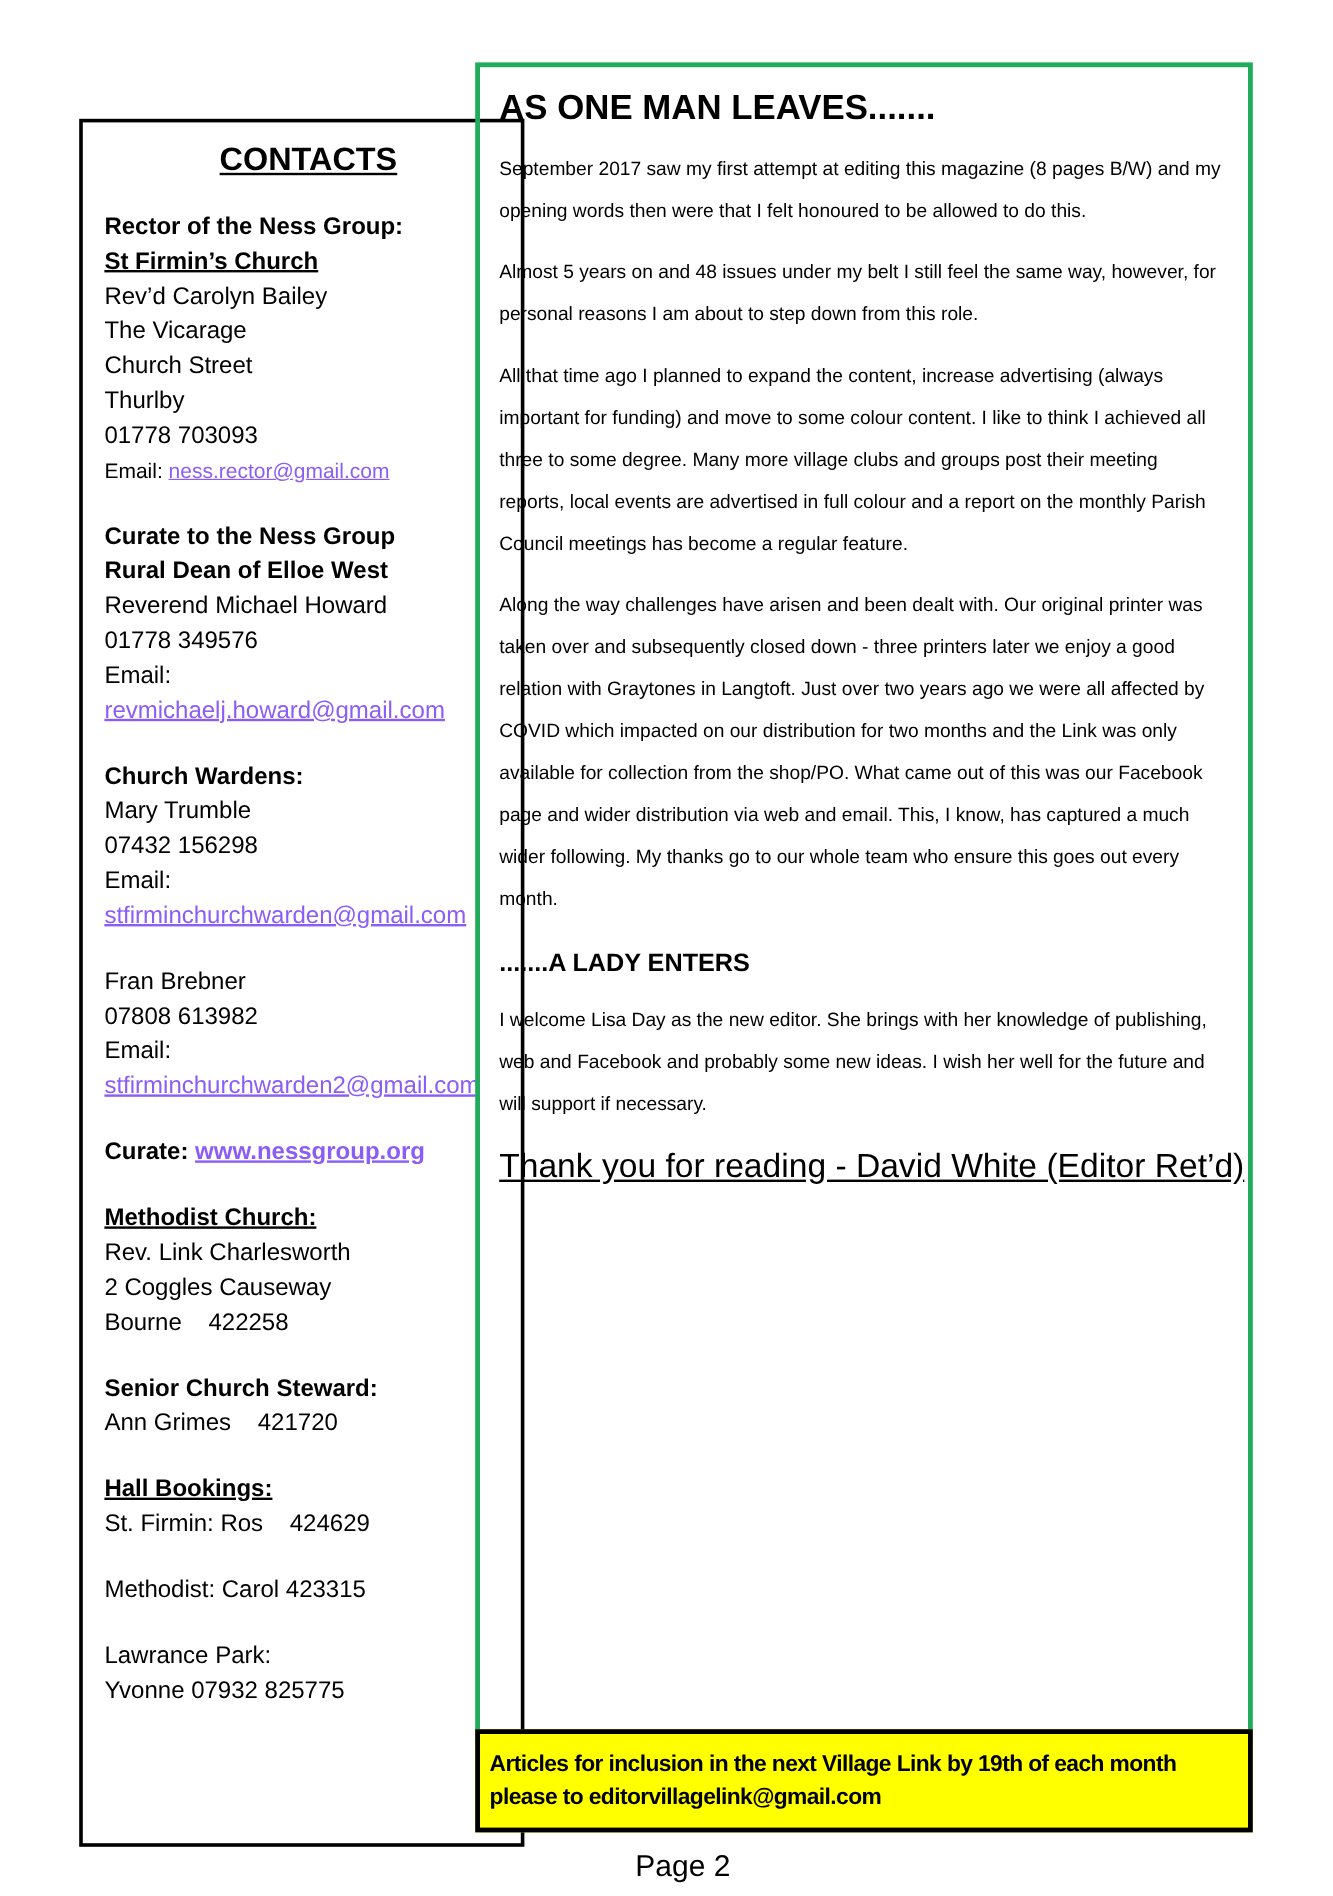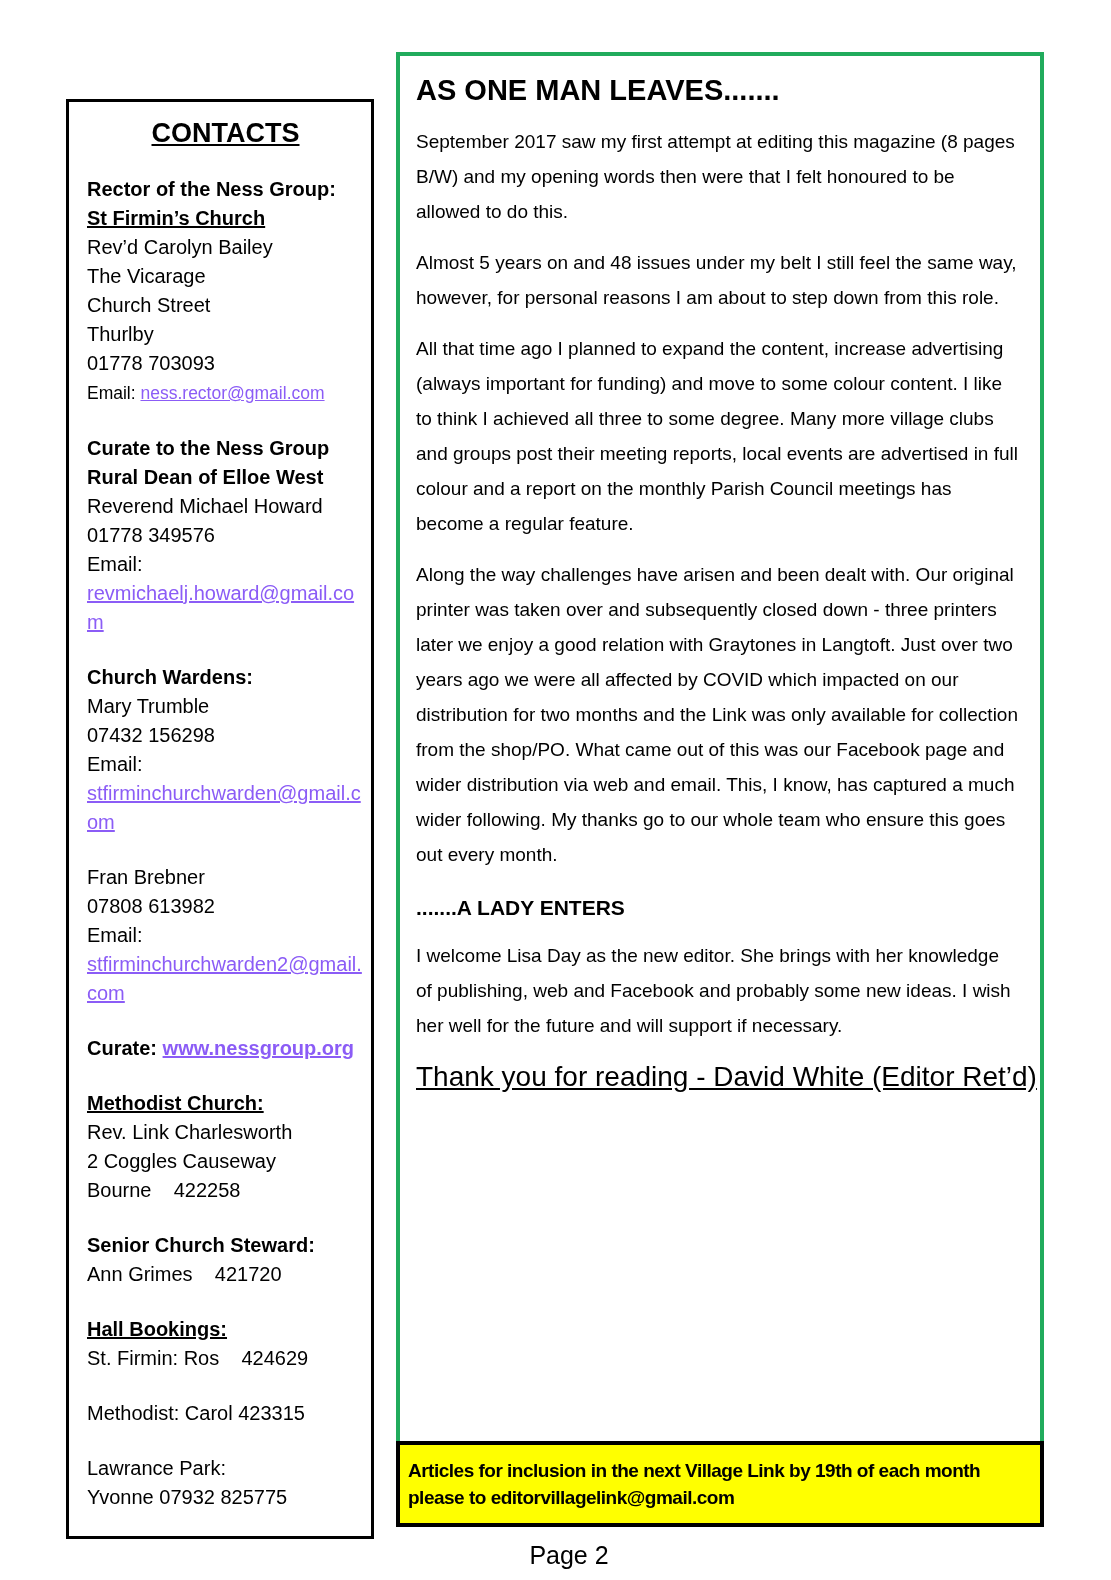--- a/index.html
+++ b/index.html
@@ -12,21 +12,21 @@
     width:1111px;
     height:1580px;
     background:#ffffff;
     overflow:hidden;
   }
 
   
   .contacts-box{
     position:absolute;
     left:66px; top:99px;
-    width:308px; height:1440px;
+    width:371px; height:1440px;
     border:3px solid #000;
     box-sizing:border-box;
     padding:12px 7px 12px 18px;
   }
   .contacts-title{
     text-align:center;
     font-size:27px;
     font-weight:bold;
     text-decoration:underline;
     margin:4px 0 26px 0;
@@ -51,21 +51,21 @@
     border:4px solid #21AB5C;
     box-sizing:border-box;
     padding:10px 22px 10px 16px;
   }
   .article-title{
     font-size:29px;
     font-weight:bold;
     margin:8px 0 17px 0;
   }
   .article-par{
-    font-size:19px;
+    font-size:16px;
     line-height:35px;
     margin:0 0 16px 0;
   }
   .article-subtitle{
     font-size:21px;
     font-weight:bold;
     margin:24px 0 18px 0;
   }
   .article-signoff{
     font-size:28px;

